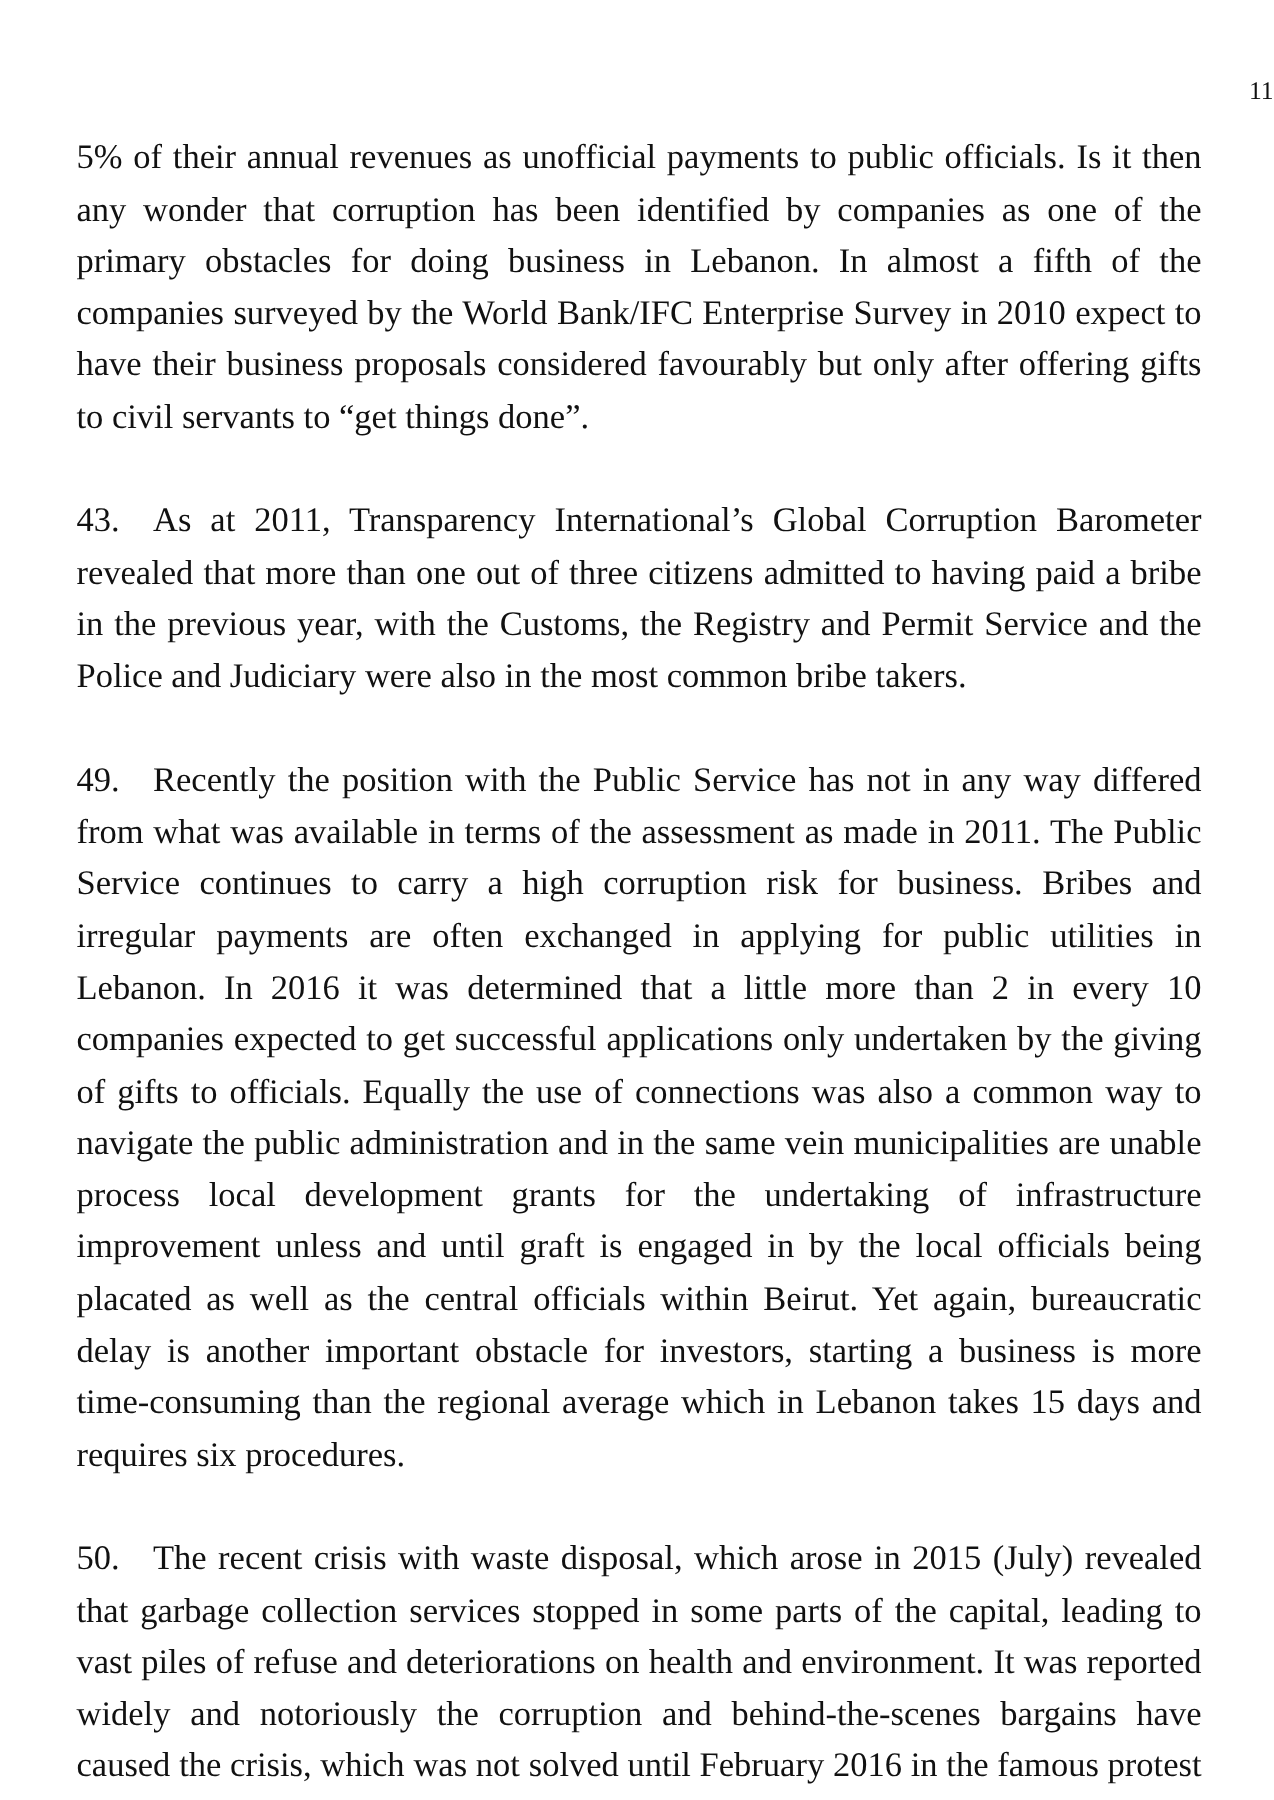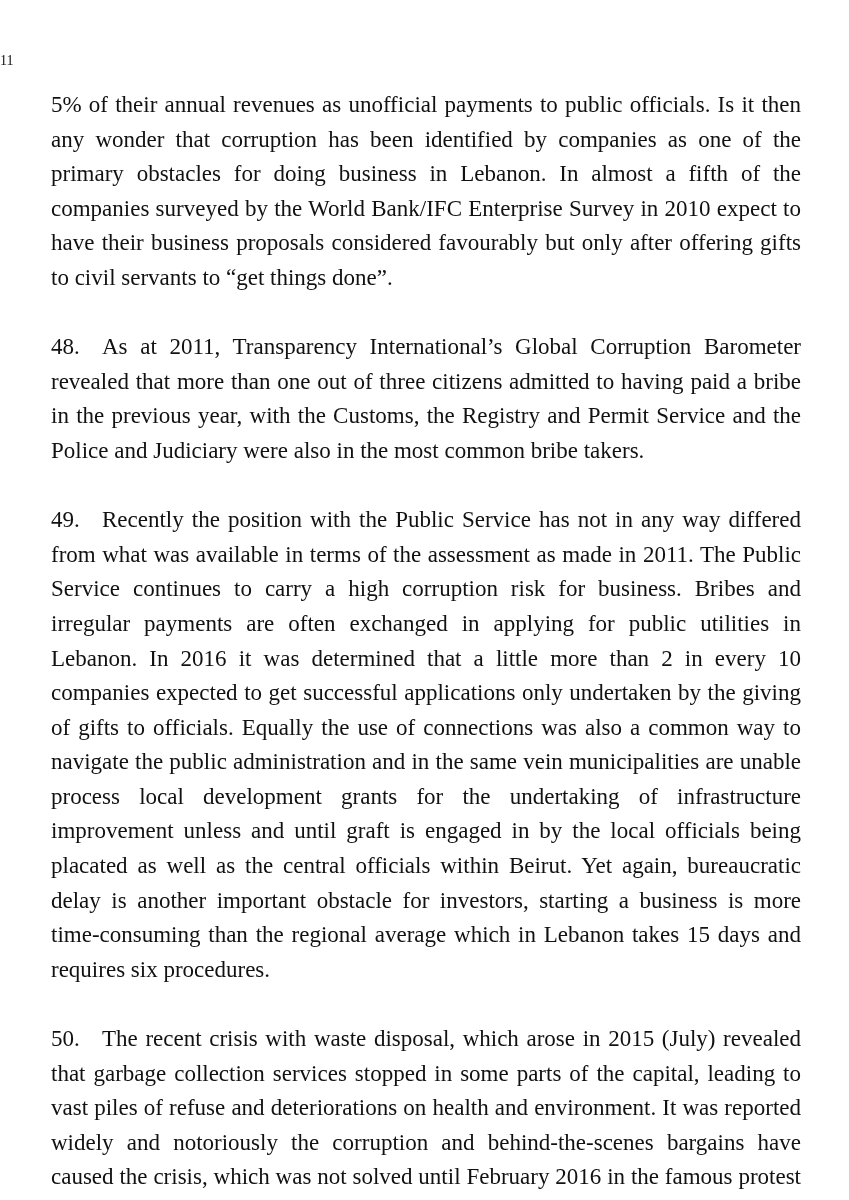--- a/index.html
+++ b/index.html
@@ -13,22 +13,22 @@
       position: relative;
       overflow: hidden;
       font-family: "Liberation Serif", "DejaVu Serif", serif;
       color: #111111;
     }
     .page-number {
       position: absolute;
       top: 51px;
       left: 0;
       width: 849px;
-      text-align: left;
-      font-size: 14px;
+      text-align: right;
+      font-size: 17px;
       line-height: 20px;
     }
     .body-text {
       position: absolute;
       left: 51px;
       width: 750px;
       top: 88px;
     }
     .para {
       margin: 0;
@@ -46,18 +46,18 @@
     }
   </style>
 </head>
 <body>
 
 <div class="page-number">11</div>
 
 <div class="body-text">
   <p class="para"><span>5% of their annual revenues as unofficial payments to public officials.  Is it then any wonder that corruption has been identified by companies as one of the primary obstacles for doing business in Lebanon.  In almost a fifth of the companies surveyed by the World Bank/IFC Enterprise Survey in 2010 expect to have their business proposals considered favourably but only after offering gifts to civil servants to “get things done”.</span></p>
 
-  <p class="para"><span class="para-num">48.</span><span>As at 2011, Transparency International’s Global Corruption Barometer revealed that more than one out of three citizens admitted to having paid a bribe in the previous year, with the Customs, the Registry and Permit Service and the Police and Judiciary were also in the most common bribe takers.</span></p>
+  <p class="para"><span class="para-num">43.</span><span>As at 2011, Transparency International’s Global Corruption Barometer revealed that more than one out of three citizens admitted to having paid a bribe in the previous year, with the Customs, the Registry and Permit Service and the Police and Judiciary were also in the most common bribe takers.</span></p>
 
   <p class="para"><span class="para-num">49.</span><span>Recently the position with the Public Service has not in any way differed from what was available in terms of the assessment as made in 2011.  The Public Service continues to carry a high corruption risk for business.  Bribes and irregular payments are often exchanged in applying for public utilities in Lebanon.  In 2016 it was determined that a little more than 2 in every 10 companies expected to get successful applications only undertaken by the giving of gifts to officials.  Equally the use of connections was also a common way to navigate the public administration and in the same vein municipalities are unable process local development grants for the undertaking of infrastructure improvement unless and until graft is engaged in by the local officials being placated as well as the central officials within Beirut.  Yet again, bureaucratic delay is another important obstacle for investors, starting a business is more time-consuming than the regional average which in Lebanon takes 15 days and requires six procedures.</span></p>
 
   <p class="para" style="text-align-last: justify;"><span class="para-num">50.</span><span>The recent crisis with waste disposal, which arose in 2015 (July) revealed that garbage collection services stopped in some parts of the capital, leading to vast piles of refuse and deteriorations on health and environment.  It was reported widely and notoriously the corruption and behind-the-scenes bargains have caused the crisis, which was not solved until February 2016 in the  famous protest movement known as “You Stink” campaign which</span></p>
 </div>
 
 </body></html>

